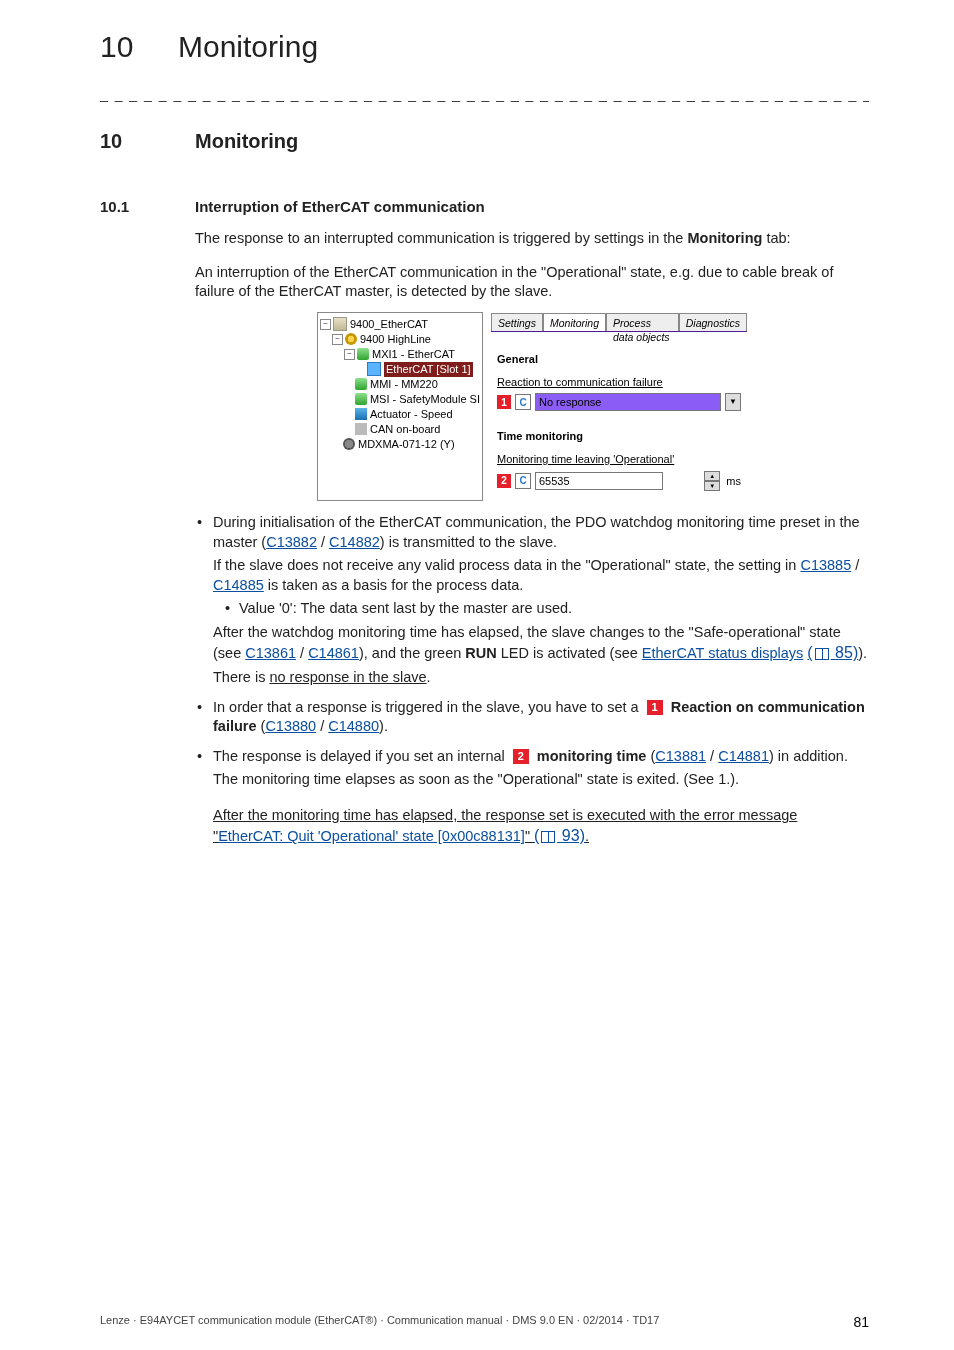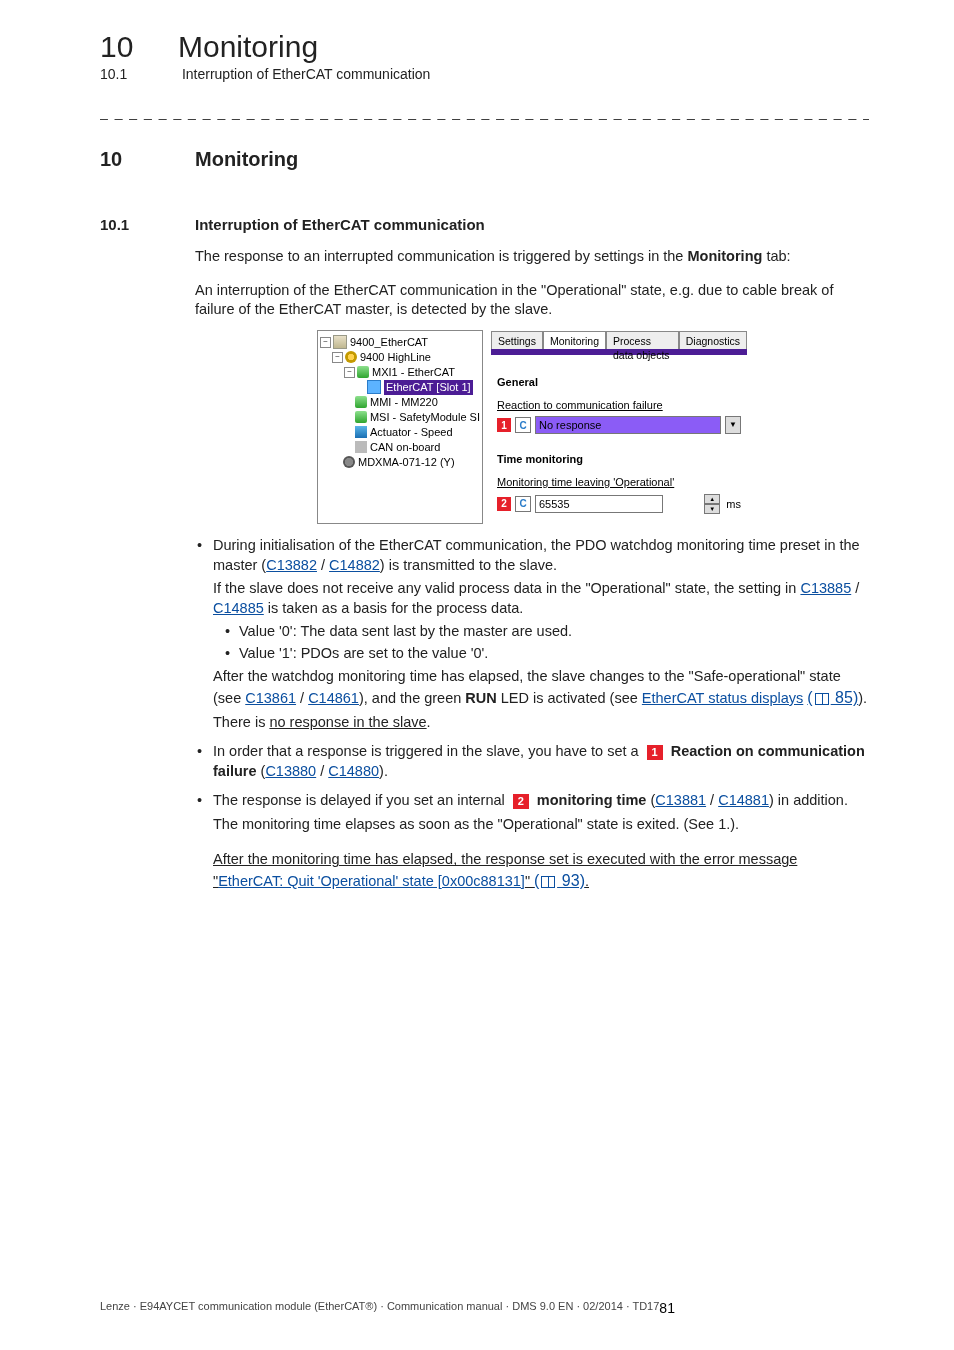--- a/index.html
+++ b/index.html
@@ -75,24 +75,24 @@
   .tree-row .noexp { width:11px; display:inline-block;}
   .ind1{padding-left:0px;} .ind2{padding-left:12px;} .ind3{padding-left:24px;} .ind4{padding-left:36px;}
   .ico { width:12px; height:12px; display:inline-block; margin-right:3px; flex-shrink:0;}
   .ico-drive{background:linear-gradient(#e8e0c8,#c0b890);border:1px solid #998;}
   .ico-gear{background:radial-gradient(circle,#ffd24d 40%,#c49a00 41%);border-radius:50%;}
   .ico-mod{background:linear-gradient(#8de08d,#2fa52f);border-radius:2px;}
   .ico-eth{background:#5cb3ff;border:1px solid #2a7cc9;}
   .ico-act{background:linear-gradient(#5bb5e8,#1a6fb3);}
   .ico-can{background:#bbb;}
   .ico-dev{background:radial-gradient(circle,#888 50%,#555 51%);border-radius:50%;}
-  .sel{background:#4c1d95;color:#fff;padding:0 2px;}
+  .sel{background:#7f1d1d;color:#fff;padding:0 2px;}
 
   .right-col { flex:1; padding-left:8px;}
-  .tabs{display:flex;border-bottom:7px solid #4c1d95;height:18px;}
+  .tabs{display:flex;border-bottom:2px solid #4c1d95;height:18px;font-style:italic;}
   .tab{padding:2px 6px 0;border:1px solid #888;border-bottom:none;margin-right:0;background:#eee;position:relative;top:1px;font-size:10.5px;}
   .tab.active{background:#fff;}
   .pane{padding:12px 6px 6px;}
   .grp-title{font-weight:700;margin:8px 0 4px;}
   .grp-sub{text-decoration:underline;margin:8px 0 4px;}
   .ctrl-row{display:flex;align-items:center;gap:4px;margin:4px 0;}
   .redbox{background:#e6202a;color:#fff;width:14px;height:14px;display:inline-flex;align-items:center;justify-content:center;font-weight:700;font-size:10px;}
   .cbox{border:1px solid #777;width:14px;height:14px;display:inline-flex;align-items:center;justify-content:center;color:#2a7cc9;font-weight:700;font-size:10px;background:#fff;}
   .sel-box{border:1px solid #777;height:16px;flex:1;display:flex;align-items:center;padding:0 3px;background:#8b5cf6;}
   .sel-arrow{width:14px;height:16px;border:1px solid #777;background:#ddd;display:inline-flex;align-items:center;justify-content:center;font-size:8px;}
@@ -105,34 +105,30 @@
   ul.bul>li{position:relative;padding-left:18px;margin-bottom:10px;}
   ul.bul>li::before{content:"•";position:absolute;left:2px;top:0;}
   ul.sub{list-style:none;padding:0;margin:4px 0 4px 10px;}
   ul.sub>li{position:relative;padding-left:16px;margin:2px 0;}
   ul.sub>li::before{content:"•";position:absolute;left:2px;top:0;}
   .inline-red{background:#e6202a;color:#fff;display:inline-flex;width:16px;height:15px;align-items:center;justify-content:center;font-weight:700;font-size:11px;margin:0 4px;vertical-align:middle;}
   .book{display:inline-block;width:12px;height:10px;border:1px solid #0b4fa0;position:relative;margin:0 2px;vertical-align:middle;}
   .book::before{content:"";position:absolute;left:50%;top:0;bottom:0;width:1px;background:#0b4fa0;}
   .smallref{font-size:16px;}
 
-  .footer{position:absolute;bottom:34px;left:100px;right:85px;font-size:11px;color:#444;display:flex;}
+  .footer{position:absolute;bottom:20px;left:100px;right:85px;font-size:11px;color:#444;display:flex;justify-content:space-between;}
   .footer .pn{font-size:14px;color:#000;}
 </style>
 </head>
 <body>
 
 <div class="page">
   <div class="hdr-row">
     <span class="hdr-num">10</span>
     <span class="hdr-title">Monitoring</span>
-  </div>
-  <div class="sub-hdr">
-    <span class="n">10.1</span>
-    <span>Interruption of EtherCAT communication</span>
   </div>
   <div class="dash-rule">_ _ _ _ _ _ _ _ _ _ _ _ _ _ _ _ _ _ _ _ _ _ _ _ _ _ _ _ _ _ _ _ _ _ _ _ _ _ _ _ _ _ _ _ _ _ _ _ _ _ _ _ _ _ _ _ _ _ _ _ _ _ _ _</div>
 
   <div class="sec-h1">
     <span class="n">10</span>
     <span class="t">Monitoring</span>
   </div>
   <div class="sec-h2">
     <span class="n">10.1</span>
     <span class="t">Interruption of EtherCAT communication</span>
@@ -229,21 +225,20 @@
     </div>
 
     <ul class="bul">
       <li>
         <span>During initialisation of the EtherCAT communication, the PDO watchdog monitoring time preset in the master (</span><a class="lnk">C13882</a><span> / </span><a class="lnk">C14882</a><span>) is transmitted to the slave.</span>
         <div style="margin-top:4px;">
           <span>If the slave does not receive any valid process data in the "Operational" state, the setting in </span><a class="lnk">C13885</a><span> / </span><a class="lnk">C14885</a><span> is taken as a basis for the process data.</span>
         </div>
         <ul class="sub">
           <li>Value '0': The data sent last by the master are used.</li>
-          <li>Value '1': PDOs are set to the value '0'.</li>
         </ul>
         <div style="margin-top:4px;">
           <span>After the watchdog monitoring time has elapsed, the slave changes to the "Safe-operational" state (see </span><a class="lnk">C13861</a><span> / </span><a class="lnk">C14861</a><span>), and the green </span><b>RUN</b><span> LED is activated (see </span><a class="lnk">EtherCAT status displays</a>
           <span class="smallref"><a class="lnk"><span>(</span><span class="book"></span><span> 85)</span></a></span><span>).</span>
         </div>
         <div style="margin-top:4px;">
           <span>There is </span><span class="underline">no response in the slave</span><span>.</span>
         </div>
       </li>
 

